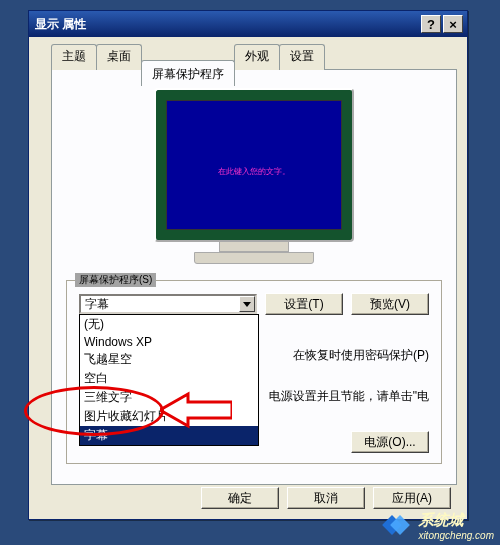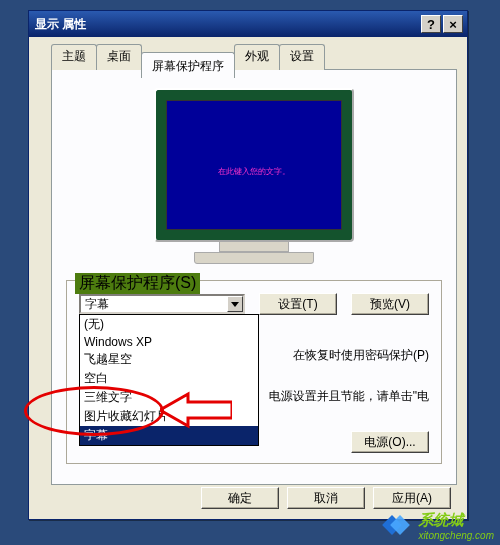--- a/index.html
+++ b/index.html
@@ -62,21 +62,21 @@
     border-top-left-radius: 3px;
     border-top-right-radius: 3px;
     position: relative;
     top: 1px;
     color:#000;
   }
   .tab.active {
     background: #fcfcfe;
     z-index: 3;
     padding-top: 5px;
-    top: 9px;
+    top: 17px;
   }
   .tab-panel {
     border: 1px solid #919b9c;
     background: #fcfcfe;
     height: 416px;
     position: relative;
     z-index: 1;
     padding: 14px;
   }
   .monitor-wrap {
@@ -113,23 +113,23 @@
     border-radius:0 0 3px 3px;
   }
   .groupbox {
     border:1px solid #aca899;
     margin-top:16px;
     padding:12px 12px 10px 12px;
     position:relative;
   }
   .group-label {
     position:absolute; top:-8px; left:8px;
-    background:#4d7c0f; padding:0 4px; font-size:16px;
-  }
-  .row { display:flex; align-items:center; gap:14px; }
+    background:#a3a3a3; padding:0 4px; font-size:10px;
+  }
+  .row { display:flex; align-items:center; gap:8px; }
   .combo {
     position:relative;
     width:180px;
   }
   .combo-box {
     height:20px; background:#fff;
     border:2px inset #d4d0c8;
     display:flex; align-items:center;
   }
   .combo-text { flex:1; padding:0 4px; font-size:12px; }
@@ -176,21 +176,21 @@
     border:3px solid #e40000; border-radius:50%;
   }
   .arrow {
     left:160px; top:390px; width:72px; height:40px;
   }
   .arrow svg{width:100%;height:100%;}
   
   .wm {
     position:absolute; right:6px; bottom:4px;
     display:flex; align-items:center; gap:8px;
-    color:#84cc16; font-size:15px; font-style:italic;
+    color:#fef9c3; font-size:15px; font-style:italic;
     z-index:60;
   }
   .wm-diamond{
     width:28px;height:28px;position:relative;
   }
   .wm-diamond::before,.wm-diamond::after{
     content:"";position:absolute;width:14px;height:14px;
     transform:rotate(45deg);
   }
   .wm-diamond::before{background:#1f6fd6;left:3px;top:6px;}

